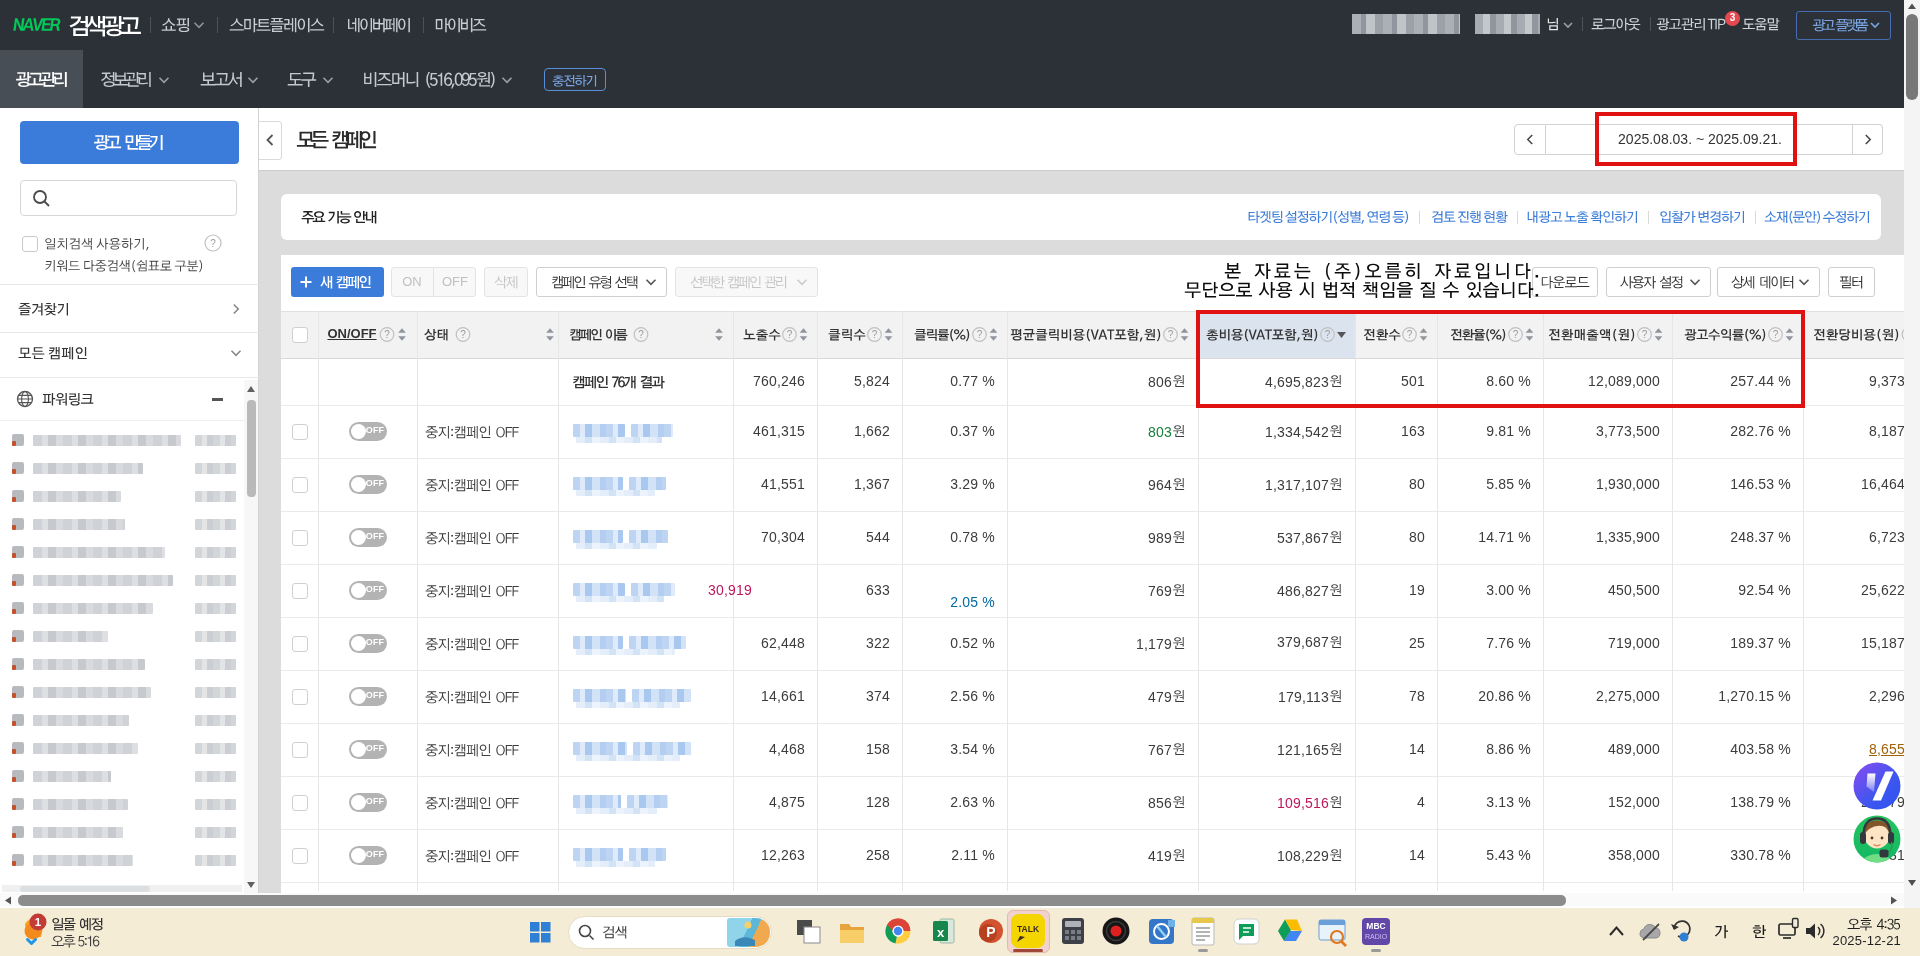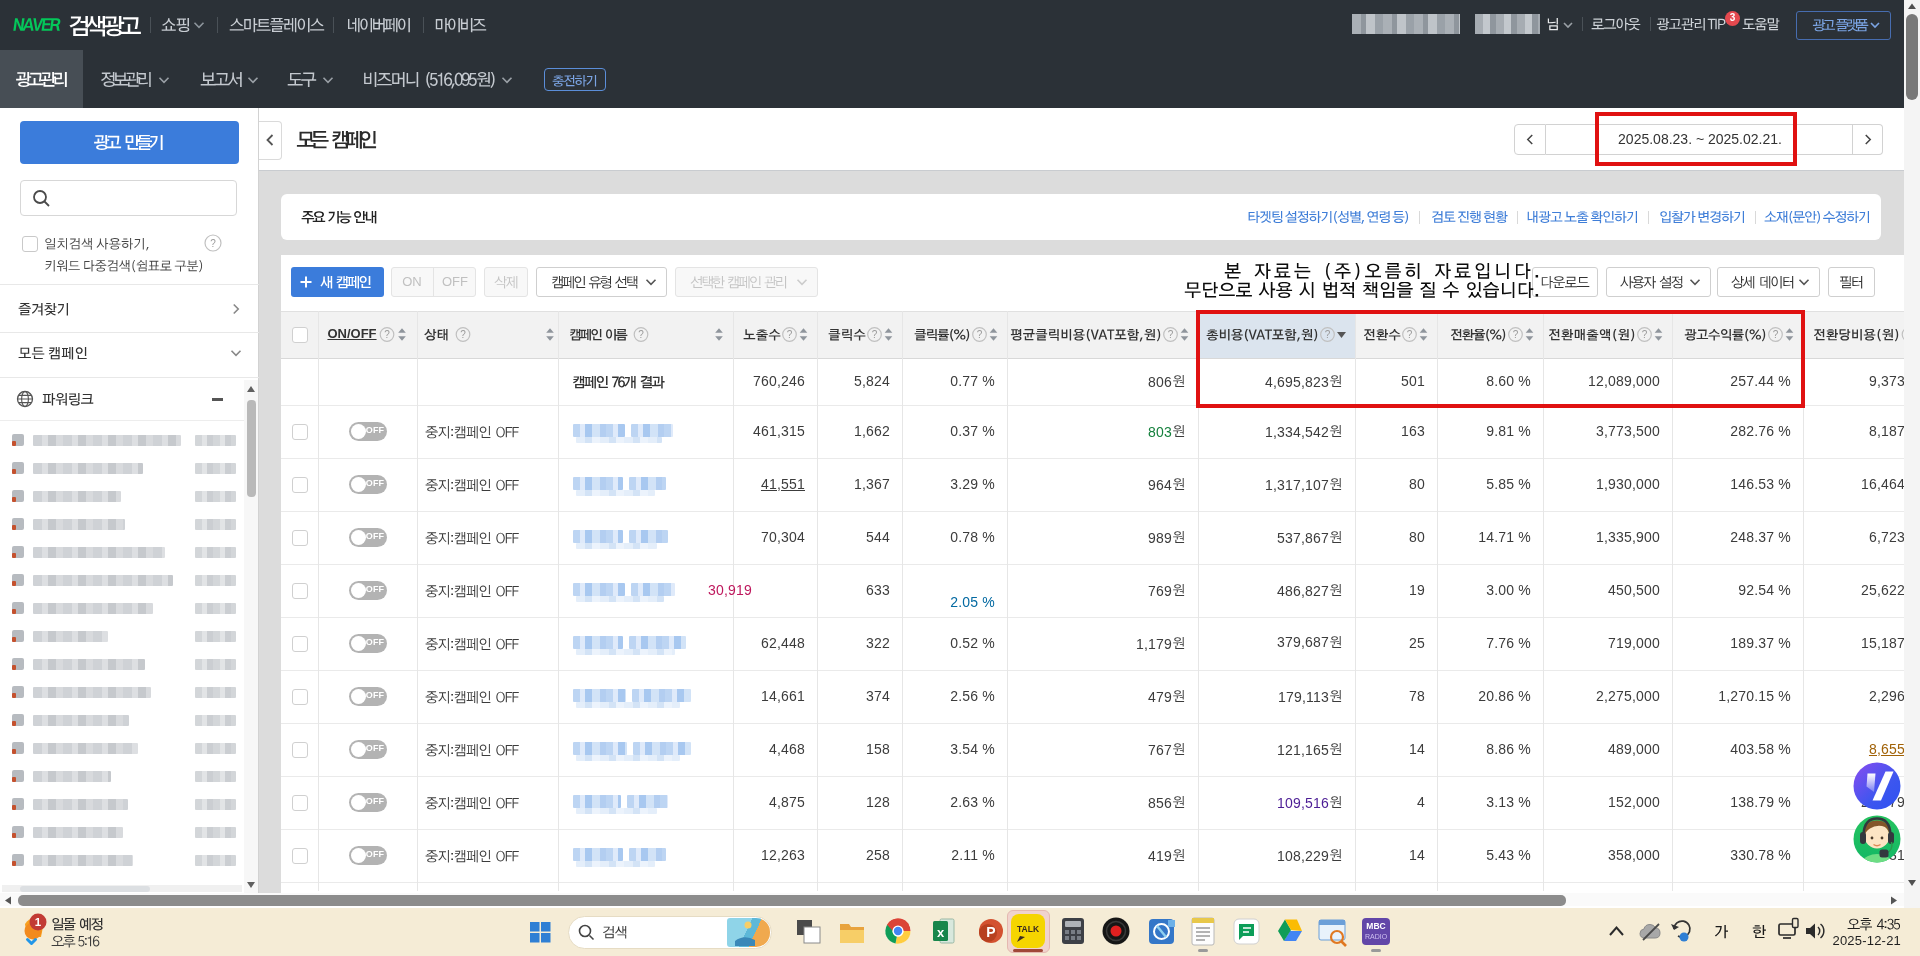--- a/index.html
+++ b/index.html
@@ -204,21 +204,21 @@
     <path d="M 272.5 135.0 L 267.5 140 L 272.5 145.0" stroke="#555" stroke-width="1.8" fill="none"></path>
   </svg>
 <svg style="left:296px;top:130.7px" width="84" height="22" viewBox="0 -16.0 84 22">
     <path d="M0.9 -0.2V-2.1H8.7V-7.4H11V-2.1H18.7V-0.2ZM3.5 -6.4V-15.3H16.2V-6.4ZM5.6 -8.2H14.1V-13.4H5.6Z M17.5 1.2V-3.9H19.6V-0.6H30.5V1.2ZM14.7 -5.3V-7.1H32.6V-5.3ZM17.3 -9.2V-16H30.1V-14.2H19.5V-11H30.2V-9.2Z M39 1.5V-4.6H52V1.5ZM41.2 -0.3H49.8V-2.9H41.2ZM46 -5.6V-16.4H47.9V-11.8H49.9V-16.6H52V-5.4H49.9V-9.9H47.9V-5.6ZM36.1 -7Q37.6 -7.6 39 -8.4Q40.4 -9.3 41.1 -10.2H36.6V-11.9H42Q42.4 -12.7 42.5 -13.7H37.1V-15.5H44.7Q44.7 -8 37.1 -5.5Z M63.8 1.8V-16.6H65.9V1.8ZM58.1 -7.4V-9.5H60.2V-16.1H62.2V1H60.2V-7.4ZM49.4 -1.7V-3.5H51.2V-13H49.8V-14.8H58.5V-13H57.2V-3.6Q57.9 -3.6 59.1 -3.8V-2.1Q55.7 -1.7 51.3 -1.7ZM53.1 -3.5H53.5Q53.8 -3.5 55.3 -3.6V-13H53.1Z M67.1 1.2V-4.5H69.2V-0.7H80.1V1.2ZM77.4 -3.2V-16.6H79.5V-3.2ZM64.2 -11.1Q64.2 -13.2 65.6 -14.5Q67.1 -15.8 69.3 -15.8Q71.5 -15.8 72.9 -14.5Q74.4 -13.2 74.4 -11.1Q74.4 -8.9 72.9 -7.6Q71.5 -6.3 69.3 -6.3Q67 -6.3 65.6 -7.6Q64.2 -8.9 64.2 -11.1ZM66.4 -11.1Q66.4 -9.8 67.2 -8.9Q68 -8.1 69.3 -8.1Q70.6 -8.1 71.4 -8.9Q72.2 -9.8 72.2 -11.1Q72.2 -12.4 71.4 -13.2Q70.6 -14.1 69.3 -14.1Q68 -14.1 67.2 -13.2Q66.4 -12.4 66.4 -11.1Z" fill="#2b2b2b"></path>
   </svg>
 <div style="left:1514px;top:124px;width:32px;height:31px;background:#fff;border:1px solid #d2d2d2;border-radius:4px 0 0 4px"></div>
 <svg style="left:0;top:0" width="1920" height="956" viewBox="0 0 1920 956" class="ov">
     <path d="M 1532.25 135.0 L 1527.75 139.5 L 1532.25 144.0" stroke="#444" stroke-width="1.5" fill="none"></path>
   </svg>
 <div style="left:1546px;top:124px;width:307px;height:31px;background:#fff;border:1px solid #d2d2d2;border-left:none"></div>
-<div style="left:1700px;transform:translateX(-50%);top:130.5px;font:400 14px 'Liberation Sans',sans-serif;color:#333;line-height:16px;white-space:pre;">2025.08.23. ~ 2025.02.21.</div>
+<div style="left:1700px;transform:translateX(-50%);top:130.5px;font:400 14px 'Liberation Sans',sans-serif;color:#333;line-height:16px;white-space:pre;">2025.08.03. ~ 2025.09.21.</div>
 <div style="left:1853px;top:124px;width:30px;height:31px;background:#fff;border:1px solid #d2d2d2;border-left:none;border-radius:0 4px 4px 0"></div>
 <svg style="left:0;top:0" width="1920" height="956" viewBox="0 0 1920 956" class="ov">
     <path d="M 1865.75 135.0 L 1870.25 139.5 L 1865.75 144.0" stroke="#444" stroke-width="1.5" fill="none"></path>
   </svg>
 <div style="left:281px;top:194px;width:1600px;height:46px;background:#fff;border-radius:6px"></div>
 <svg style="left:301px;top:211.2px" width="79" height="16" viewBox="0 -11.2 79 16">
     <path d="M0.6 -3V-4.3H13.1V-3H7.7V1.3H6.1V-3ZM1.5 -6.2Q2.4 -6.5 3.4 -6.8Q4.3 -7.2 5.1 -7.9Q5.9 -8.6 6 -9.3V-9.8H2.3V-11.1H11.5V-9.8H7.8V-9.3Q7.9 -8.6 8.7 -7.9Q9.5 -7.3 10.4 -6.9Q11.4 -6.4 12.4 -6.2L11.7 -5.1Q10.2 -5.5 8.9 -6.2Q7.5 -7 6.9 -7.8Q6.3 -7 5 -6.3Q3.6 -5.5 2.1 -5.1Z M11.7 -0.1V-1.4H14.6V-4.1H16.1V-1.4H19.9V-4.1H21.4V-1.4H24.2V-0.1ZM13 -7.7Q13 -9.2 14.5 -10.1Q15.9 -10.9 18 -10.9Q20.1 -10.9 21.6 -10.1Q23 -9.2 23 -7.7Q23 -6.2 21.6 -5.3Q20.1 -4.5 18 -4.5Q15.9 -4.5 14.5 -5.3Q13 -6.2 13 -7.7ZM14.7 -7.7Q14.7 -6.8 15.7 -6.2Q16.6 -5.7 18 -5.7Q19.4 -5.7 20.4 -6.2Q21.3 -6.8 21.3 -7.7Q21.3 -8.6 20.4 -9.2Q19.4 -9.7 18 -9.7Q16.7 -9.7 15.7 -9.2Q14.7 -8.6 14.7 -7.7Z M36.3 1.2V-11.6H37.8V1.2ZM27.1 -1.5Q29.5 -3 30.8 -5.1Q32.2 -7.1 32.2 -9H27.8V-10.4H33.8Q33.8 -4.3 28.2 -0.6Z M39.3 -1.2Q39.3 -2.4 40.6 -3Q41.9 -3.7 44.1 -3.7Q46.2 -3.7 47.5 -3Q48.9 -2.4 48.9 -1.2Q48.9 -0.1 47.5 0.6Q46.2 1.2 44.1 1.2Q41.9 1.2 40.6 0.6Q39.3 -0.1 39.3 -1.2ZM40.9 -1.2Q40.9 -0.7 41.7 -0.3Q42.6 -0 44.1 -0Q45.5 -0 46.4 -0.4Q47.2 -0.7 47.2 -1.2Q47.2 -1.8 46.4 -2.1Q45.5 -2.4 44.1 -2.4Q42.6 -2.4 41.8 -2.1Q40.9 -1.8 40.9 -1.2ZM37.8 -4.8V-6H50.3V-4.8ZM39.7 -7.6V-11.5H41.2V-8.8H48.8V-7.6Z M55.1 0.9V-3.2H56.6V-0.5H64V0.9ZM62 -2.2V-11.6H63.5V-7.8H65.2V-6.4H63.5V-2.2ZM53.1 -7.8Q53.1 -9.2 54.1 -10.2Q55.1 -11.1 56.6 -11.1Q58.1 -11.1 59.1 -10.2Q60.1 -9.2 60.1 -7.8Q60.1 -6.2 59.1 -5.3Q58.2 -4.4 56.6 -4.4Q55 -4.4 54.1 -5.3Q53.1 -6.2 53.1 -7.8ZM54.6 -7.8Q54.6 -6.8 55.2 -6.2Q55.7 -5.7 56.6 -5.7Q57.5 -5.7 58 -6.3Q58.6 -6.8 58.6 -7.8Q58.6 -8.7 58 -9.2Q57.5 -9.8 56.6 -9.8Q55.7 -9.8 55.2 -9.2Q54.6 -8.6 54.6 -7.8Z M70.7 0.7V-11.3H72.1V-6.5H73.8V-11.6H75.3V1.2H73.8V-5.1H72.1V0.7ZM64.9 -1.6V-10.5H66.4V-3H66.6Q68 -3 70.2 -3.3V-2Q69 -1.8 67.5 -1.7Q65.9 -1.6 65.3 -1.6Z" fill="#222"></path>
   </svg>
 <svg style="left:1247px;top:211.4px" width="165" height="16" viewBox="0 -10.8 165 16">
     <path d="M9.5 1.2V-11H10.7V-6H12.7V-4.8H10.7V1.2ZM1.6 -1.4V-9.8H7.6V-8.8H2.8V-6.2H7.4V-5.1H2.8V-2.4H3.1Q5.7 -2.4 8.5 -2.8V-1.8Q5.4 -1.4 2.1 -1.4Z M14.2 0.1Q15.1 -0.1 16 -0.5Q17 -1 17.7 -1.6Q18.5 -2.3 18.5 -3V-3.4H19.7V-3Q19.7 -2.3 20.5 -1.6Q21.2 -1 22.2 -0.5Q23.1 -0.1 24 0.1L23.4 1.1Q22.2 0.8 20.9 0.1Q19.7 -0.7 19.1 -1.5Q18.5 -0.7 17.3 0.1Q16.1 0.8 14.8 1.1ZM22.2 -2.5V-11H23.3V-2.5ZM17.7 -6.3V-7.4H19.7V-10.9H20.8V-3.4H19.7V-6.3ZM12.9 -4.1Q14.7 -5.1 15.8 -6.4Q16.9 -7.8 17 -9.1H13.5V-10.2H18.3Q18.3 -5.9 13.7 -3.3Z M26.5 -0.9Q26.5 -2 27.7 -2.5Q28.9 -3.1 31 -3.1Q33 -3.1 34.2 -2.5Q35.5 -2 35.5 -0.9Q35.5 0.1 34.2 0.7Q33 1.2 31 1.2Q28.9 1.2 27.7 0.6Q26.5 0.1 26.5 -0.9ZM27.9 -0.9Q27.9 -0.4 28.7 -0.1Q29.5 0.2 31 0.2Q32.4 0.2 33.3 -0.1Q34.1 -0.4 34.1 -0.9Q34.1 -1.5 33.3 -1.8Q32.4 -2.1 31 -2.1Q29.5 -2.1 28.7 -1.8Q27.9 -1.5 27.9 -0.9ZM34 -3.2V-11H35.2V-3.2ZM25.5 -4.2V-10.4H32.2V-9.4H26.7V-7.9H31.9V-6.9H26.7V-5.2H26.9Q27.7 -5.2 29.5 -5.3Q31.3 -5.5 33 -5.7V-4.7Q29.3 -4.2 25.9 -4.2Z M40.6 1V-2.3H47.9V-3.5H40.5V-4.6H49.2V-1.3H41.9V-0.1H49.5V1ZM45.1 -7.8V-8.8H47.9V-11H49.2V-5H47.9V-7.8ZM38.2 -5.8Q38.8 -6 39.4 -6.4Q39.9 -6.8 40.5 -7.3Q41.1 -7.8 41.4 -8.4Q41.7 -9.1 41.7 -9.8V-10.8H42.9V-9.9Q42.9 -9.2 43.2 -8.6Q43.6 -7.9 44.1 -7.5Q44.6 -7 45.1 -6.6Q45.6 -6.3 46.2 -6L45.5 -5.2Q44.7 -5.5 43.7 -6.3Q42.8 -7 42.3 -7.8Q41.9 -7 40.9 -6.2Q39.9 -5.4 38.9 -4.9Z M52.3 -1.2Q52.3 -2.3 53.5 -2.9Q54.7 -3.5 56.8 -3.5Q58.8 -3.5 60 -2.9Q61.3 -2.3 61.3 -1.2Q61.3 -0.1 60 0.5Q58.8 1.1 56.8 1.1Q54.7 1.1 53.5 0.5Q52.3 -0.1 52.3 -1.2ZM53.6 -1.2Q53.6 -0.6 54.5 -0.2Q55.3 0.1 56.8 0.1Q58.2 0.1 59 -0.3Q59.9 -0.6 59.9 -1.2Q59.9 -1.8 59.1 -2.1Q58.2 -2.4 56.8 -2.4Q55.3 -2.4 54.5 -2.1Q53.6 -1.8 53.6 -1.2ZM57.2 -6.8V-7.9H59.8V-11H61V-3.5H59.8V-6.8ZM50.3 -4.5Q50.9 -4.8 51.4 -5.1Q51.9 -5.4 52.5 -5.9Q53 -6.3 53.4 -6.9Q53.7 -7.5 53.8 -8.2V-9.3H51V-10.3H57.8V-9.3H55.1V-8.2Q55.1 -7.6 55.5 -7.1Q55.8 -6.6 56.3 -6.1Q56.9 -5.7 57.3 -5.4Q57.8 -5.2 58.2 -5L57.5 -4.1Q56.7 -4.5 55.8 -5.1Q54.9 -5.8 54.5 -6.5Q54 -5.7 53 -4.9Q52 -4.1 51 -3.7Z M70.9 1.2V-11H72.2V-5.4H74.1V-4.3H72.2V1.2ZM63.9 -9.2V-10.4H68.2V-9.2ZM62.2 -6.7V-7.8H69.4V-6.7ZM62.8 -3.1Q62.8 -4.2 63.7 -4.9Q64.6 -5.7 66 -5.7Q67.5 -5.7 68.4 -5Q69.3 -4.2 69.3 -3.1Q69.3 -2 68.4 -1.2Q67.5 -0.5 66 -0.5Q64.6 -0.5 63.7 -1.2Q62.8 -2 62.8 -3.1ZM64 -3.1Q64 -2.4 64.6 -2Q65.2 -1.6 66 -1.6Q66.8 -1.6 67.4 -2Q68 -2.4 68 -3.1Q68 -3.8 67.4 -4.2Q66.9 -4.6 66 -4.6Q65.2 -4.6 64.6 -4.2Q64 -3.8 64 -3.1Z M83.2 1.2V-11H84.4V1.2ZM74.3 -1.3Q76.6 -2.8 78 -4.8Q79.3 -6.8 79.3 -8.7H75V-9.8H80.7Q80.7 -4.2 75.2 -0.5Z M87.1 -4.8Q87.1 -8.6 89.4 -11.7L90.3 -11.2Q89.9 -10.5 89.8 -10.3Q89.6 -10 89.3 -9.3Q88.9 -8.6 88.8 -8.1Q88.6 -7.6 88.5 -6.7Q88.3 -5.8 88.3 -4.8Q88.3 -3.7 88.5 -2.7Q88.6 -1.8 89 -1Q89.3 -0.2 89.6 0.3Q89.9 0.8 90.3 1.5L89.4 2Q88.4 0.6 87.7 -1Q87.1 -2.6 87.1 -4.8Z M92.7 -1.2Q92.7 -2.3 94 -3Q95.2 -3.6 97.2 -3.6Q99.2 -3.6 100.5 -3Q101.7 -2.4 101.7 -1.2Q101.7 -0.1 100.4 0.5Q99.2 1.2 97.2 1.1Q95.2 1.1 94 0.5Q92.7 -0.1 92.7 -1.2ZM94.1 -1.2Q94.1 -0.6 94.9 -0.3Q95.7 0.1 97.2 0.1Q98.6 0.1 99.5 -0.3Q100.4 -0.6 100.4 -1.2Q100.4 -1.9 99.5 -2.2Q98.7 -2.5 97.2 -2.5Q95.7 -2.5 94.9 -2.2Q94.1 -1.9 94.1 -1.2ZM97.5 -7.3V-8.4H100.2V-11H101.4V-3.6H100.2V-7.3ZM90.5 -4.8Q91.2 -5.2 91.7 -5.6Q92.3 -6 92.9 -6.6Q93.4 -7.1 93.7 -7.9Q94 -8.6 94 -9.4V-10.7H95.3V-9.5Q95.3 -8.7 95.6 -8Q95.9 -7.4 96.4 -6.8Q96.9 -6.3 97.4 -6Q98 -5.6 98.5 -5.3L97.8 -4.4Q97 -4.8 96.1 -5.6Q95.2 -6.4 94.7 -7.2Q94.2 -6.3 93.2 -5.4Q92.2 -4.5 91.2 -4Z M104.8 1V-2.1H112.1V-3.2H104.7V-4.2H113.4V-1.2H106V-0H113.7V1ZM109 -6V-7H112.1V-8.4H109V-9.4H112.1V-11H113.4V-4.7H112.1V-6ZM103.4 -5.2V-10.7H104.6V-9H108.1V-10.7H109.3V-5.2ZM104.6 -6.2H108.1V-8H104.6Z M114.4 2.3 115.5 -1.7H117.1L115.4 2.3Z M122.5 0.8V-2.9H123.7V-0.3H131.1V0.8ZM126.1 -5.2V-6.2H129.5V-8.5H126.1V-9.5H129.5V-11H130.7V-2H129.5V-5.2ZM120.4 -7.4Q120.4 -8.8 121.3 -9.6Q122.3 -10.5 123.7 -10.5Q125.1 -10.5 126 -9.6Q126.9 -8.8 126.9 -7.4Q126.9 -6 126 -5.1Q125.1 -4.2 123.7 -4.2Q122.2 -4.2 121.3 -5.1Q120.4 -6 120.4 -7.4ZM121.7 -7.4Q121.7 -6.4 122.2 -5.8Q122.8 -5.2 123.7 -5.2Q124.6 -5.2 125.1 -5.8Q125.7 -6.4 125.7 -7.4Q125.7 -8.3 125.1 -8.9Q124.6 -9.5 123.7 -9.5Q122.8 -9.5 122.3 -8.9Q121.7 -8.2 121.7 -7.4Z M133.9 -0.9Q133.9 -2 135.1 -2.5Q136.3 -3.1 138.4 -3.1Q140.4 -3.1 141.6 -2.5Q142.9 -2 142.9 -0.9Q142.9 0.1 141.6 0.7Q140.4 1.2 138.4 1.2Q136.3 1.2 135.1 0.6Q133.9 0.1 133.9 -0.9ZM135.3 -0.9Q135.3 -0.4 136.1 -0.1Q136.9 0.2 138.4 0.2Q139.8 0.2 140.6 -0.1Q141.5 -0.4 141.5 -0.9Q141.5 -1.5 140.7 -1.8Q139.8 -2.1 138.4 -2.1Q136.9 -2.1 136.1 -1.8Q135.3 -1.5 135.3 -0.9ZM139 -5.3V-6.4H141.4V-8.3H139V-9.3H141.4V-11H142.6V-3.1H141.4V-5.3ZM132.8 -3.9V-7.7H137.3V-9.5H132.7V-10.4H138.5V-6.7H134V-4.9H134.1Q134.8 -4.9 136.4 -5Q138 -5.1 139.3 -5.3V-4.3Q136.2 -3.9 133.1 -3.9Z M147.1 -1Q147.1 -2.1 148.3 -2.6Q149.5 -3.2 151.6 -3.2Q153.7 -3.2 154.9 -2.6Q156.1 -2.1 156.1 -1Q156.1 0 154.9 0.6Q153.6 1.1 151.6 1.1Q149.5 1.1 148.3 0.6Q147.1 0 147.1 -1ZM148.4 -1Q148.4 -0.5 149.3 -0.2Q150.1 0.1 151.6 0.1Q153 0.1 153.9 -0.2Q154.8 -0.5 154.8 -1Q154.8 -1.6 153.9 -1.9Q153.1 -2.2 151.6 -2.2Q150.1 -2.2 149.3 -1.9Q148.4 -1.6 148.4 -1ZM145.6 -4.3V-5.4H157.5V-4.3ZM147.4 -6.7V-10.7H155.9V-9.7H148.7V-7.7H155.9V-6.7Z M157.8 1.5Q158.8 0 159.3 -1.4Q159.8 -2.9 159.8 -4.8Q159.8 -6 159.7 -6.9Q159.5 -7.8 159.2 -8.6Q158.8 -9.4 158.6 -9.9Q158.3 -10.4 157.8 -11.2L158.7 -11.7Q161.1 -8.6 161.1 -4.8Q161.1 -2.6 160.4 -1Q159.8 0.6 158.7 2Z" fill="#3f7ed8"></path>
@@ -415,21 +415,21 @@
 <div style="left:292px;top:476.5px;width:16px;height:16px;background:#fff;border:1px solid #d0d0d0;border-radius:3px"></div>
 <div style="left:349px;top:475.0px;width:38px;height:19px;background:#b3b3b3;border-radius:10px"></div>
 <div style="left:351px;top:477.0px;width:15px;height:15px;background:#fff;border-radius:50%"></div>
 <div style="left:375px;transform:translateX(-50%);top:478.0px;font:700 9px 'Liberation Sans',sans-serif;color:#fff;line-height:11px;white-space:pre;letter-spacing:0.2px;">OFF</div>
 <svg style="left:425px;top:478.7px" width="96" height="16" viewBox="0 -11.2 96 16">
     <use href="#st" fill="#3c3c3c"></use>
   </svg>
 <div style="left:573px;top:476.5px;width:50px;height:13px;background:repeating-linear-gradient(90deg,#bdd5f3 0 7px,#dfeafa 7px 12px,#a8c8f0 12px 19px,#d2e3f7 19px 27px,#b3cef1 27px 33px);border-radius:1px"></div>
 <div style="left:629px;top:476.5px;width:37px;height:13px;background:repeating-linear-gradient(90deg,#bdd5f3 0 7px,#dfeafa 7px 12px,#a8c8f0 12px 19px,#d2e3f7 19px 27px,#b3cef1 27px 33px);border-radius:1px"></div>
 <div style="left:576px;top:489.5px;width:79px;height:6px;background:repeating-linear-gradient(90deg,#e4eefa 0 9px,#d3e3f6 9px 16px,#ecf3fc 16px 24px);border-radius:1px"></div>
-<div style="right:1115px;text-align:right;top:475.5px;font:400 14px 'Liberation Sans',sans-serif;color:#3c3c3c;line-height:16px;white-space:pre;letter-spacing:0.2px;text-decoration:underline;">41,551</div>
+<div style="right:1115px;text-align:right;top:475.5px;font:400 14px 'Liberation Sans',sans-serif;color:#3c3c3c;line-height:16px;white-space:pre;letter-spacing:0.2px;">41,551</div>
 <div style="right:1030px;text-align:right;top:475.5px;font:400 14px 'Liberation Sans',sans-serif;color:#3c3c3c;line-height:16px;white-space:pre;letter-spacing:0.2px;">1,367</div>
 <div style="right:925px;text-align:right;top:475.5px;font:400 14px 'Liberation Sans',sans-serif;color:#3c3c3c;line-height:16px;white-space:pre;letter-spacing:0.2px;">3.29 %</div>
 <div style="left:1028px;top:474.5px;width:158px;height:20px;display:flex;justify-content:flex-end;align-items:center">
     <span style="font:14px 'Liberation Sans';color:#3c3c3c;letter-spacing:0.2px">964</span>
     <svg width="14" height="18" viewBox="0 -13.2 14 18" style="position:static">
       <path d="M2.2 -8.9Q2.2 -9.9 3.2 -10.4Q4.1 -11 5.6 -11Q7 -11 8 -10.4Q8.9 -9.9 8.9 -8.9Q8.9 -7.9 8 -7.4Q7 -6.8 5.6 -6.8Q4.1 -6.8 3.1 -7.4Q2.2 -7.9 2.2 -8.9ZM3.3 -8.9Q3.3 -8.3 3.9 -8Q4.6 -7.7 5.6 -7.7Q6.5 -7.7 7.2 -8Q7.9 -8.3 7.9 -8.9Q7.9 -9.5 7.2 -9.8Q6.5 -10.1 5.6 -10.1Q4.6 -10.1 4 -9.8Q3.3 -9.4 3.3 -8.9ZM7.9 -3.2V-4H10.7V-11.2H11.7V-1.7H10.7V-3.2ZM1.1 -4.9V-5.7H2.4Q6.7 -5.7 10 -6.2V-5.4Q8.1 -5.1 5.8 -5V-2.6H4.8V-4.9Q3.4 -4.9 2.4 -4.9ZM3.3 0.8V-2.4H4.4V-0.1H12.1V0.8Z" fill="#3c3c3c"></path>
     </svg>
   </div>
 <div style="left:1185px;top:474.5px;width:158px;height:20px;display:flex;justify-content:flex-end;align-items:center">
     <span style="font:14px 'Liberation Sans';color:#3c3c3c;letter-spacing:0.2px">1,317,107</span>
@@ -605,21 +605,21 @@
 <div style="right:1115px;text-align:right;top:793.5px;font:400 14px 'Liberation Sans',sans-serif;color:#3c3c3c;line-height:16px;white-space:pre;letter-spacing:0.2px;">4,875</div>
 <div style="right:1030px;text-align:right;top:793.5px;font:400 14px 'Liberation Sans',sans-serif;color:#3c3c3c;line-height:16px;white-space:pre;letter-spacing:0.2px;">128</div>
 <div style="right:925px;text-align:right;top:793.5px;font:400 14px 'Liberation Sans',sans-serif;color:#3c3c3c;line-height:16px;white-space:pre;letter-spacing:0.2px;">2.63 %</div>
 <div style="left:1028px;top:792.5px;width:158px;height:20px;display:flex;justify-content:flex-end;align-items:center">
     <span style="font:14px 'Liberation Sans';color:#3c3c3c;letter-spacing:0.2px">856</span>
     <svg width="14" height="18" viewBox="0 -13.2 14 18" style="position:static">
       <path d="M2.2 -8.9Q2.2 -9.9 3.2 -10.4Q4.1 -11 5.6 -11Q7 -11 8 -10.4Q8.9 -9.9 8.9 -8.9Q8.9 -7.9 8 -7.4Q7 -6.8 5.6 -6.8Q4.1 -6.8 3.1 -7.4Q2.2 -7.9 2.2 -8.9ZM3.3 -8.9Q3.3 -8.3 3.9 -8Q4.6 -7.7 5.6 -7.7Q6.5 -7.7 7.2 -8Q7.9 -8.3 7.9 -8.9Q7.9 -9.5 7.2 -9.8Q6.5 -10.1 5.6 -10.1Q4.6 -10.1 4 -9.8Q3.3 -9.4 3.3 -8.9ZM7.9 -3.2V-4H10.7V-11.2H11.7V-1.7H10.7V-3.2ZM1.1 -4.9V-5.7H2.4Q6.7 -5.7 10 -6.2V-5.4Q8.1 -5.1 5.8 -5V-2.6H4.8V-4.9Q3.4 -4.9 2.4 -4.9ZM3.3 0.8V-2.4H4.4V-0.1H12.1V0.8Z" fill="#3c3c3c"></path>
     </svg>
   </div>
 <div style="left:1185px;top:792.5px;width:158px;height:20px;display:flex;justify-content:flex-end;align-items:center">
-    <span style="font:14px 'Liberation Sans';color:#4c1d95;letter-spacing:0.2px">109,516</span>
+    <span style="font:14px 'Liberation Sans';color:#be185d;letter-spacing:0.2px">109,516</span>
     <svg width="14" height="18" viewBox="0 -13.2 14 18" style="position:static">
       <path d="M2.2 -8.9Q2.2 -9.9 3.2 -10.4Q4.1 -11 5.6 -11Q7 -11 8 -10.4Q8.9 -9.9 8.9 -8.9Q8.9 -7.9 8 -7.4Q7 -6.8 5.6 -6.8Q4.1 -6.8 3.1 -7.4Q2.2 -7.9 2.2 -8.9ZM3.3 -8.9Q3.3 -8.3 3.9 -8Q4.6 -7.7 5.6 -7.7Q6.5 -7.7 7.2 -8Q7.9 -8.3 7.9 -8.9Q7.9 -9.5 7.2 -9.8Q6.5 -10.1 5.6 -10.1Q4.6 -10.1 4 -9.8Q3.3 -9.4 3.3 -8.9ZM7.9 -3.2V-4H10.7V-11.2H11.7V-1.7H10.7V-3.2ZM1.1 -4.9V-5.7H2.4Q6.7 -5.7 10 -6.2V-5.4Q8.1 -5.1 5.8 -5V-2.6H4.8V-4.9Q3.4 -4.9 2.4 -4.9ZM3.3 0.8V-2.4H4.4V-0.1H12.1V0.8Z" fill="#3c3c3c"></path>
     </svg>
   </div>
 <div style="right:495px;text-align:right;top:793.5px;font:400 14px 'Liberation Sans',sans-serif;color:#3c3c3c;line-height:16px;white-space:pre;letter-spacing:0.2px;">4</div>
 <div style="right:389px;text-align:right;top:793.5px;font:400 14px 'Liberation Sans',sans-serif;color:#3c3c3c;line-height:16px;white-space:pre;letter-spacing:0.2px;">3.13 %</div>
 <div style="right:260px;text-align:right;top:793.5px;font:400 14px 'Liberation Sans',sans-serif;color:#3c3c3c;line-height:16px;white-space:pre;letter-spacing:0.2px;">152,000</div>
 <div style="right:129px;text-align:right;top:793.5px;font:400 14px 'Liberation Sans',sans-serif;color:#3c3c3c;line-height:16px;white-space:pre;letter-spacing:0.2px;">138.79 %</div>
 <div style="right:15px;text-align:right;top:793.5px;font:400 14px 'Liberation Sans',sans-serif;color:#3c3c3c;line-height:16px;white-space:pre;letter-spacing:0.2px;">27,379</div>
 <div style="left:292px;top:847.5px;width:16px;height:16px;background:#fff;border:1px solid #d0d0d0;border-radius:3px"></div>

